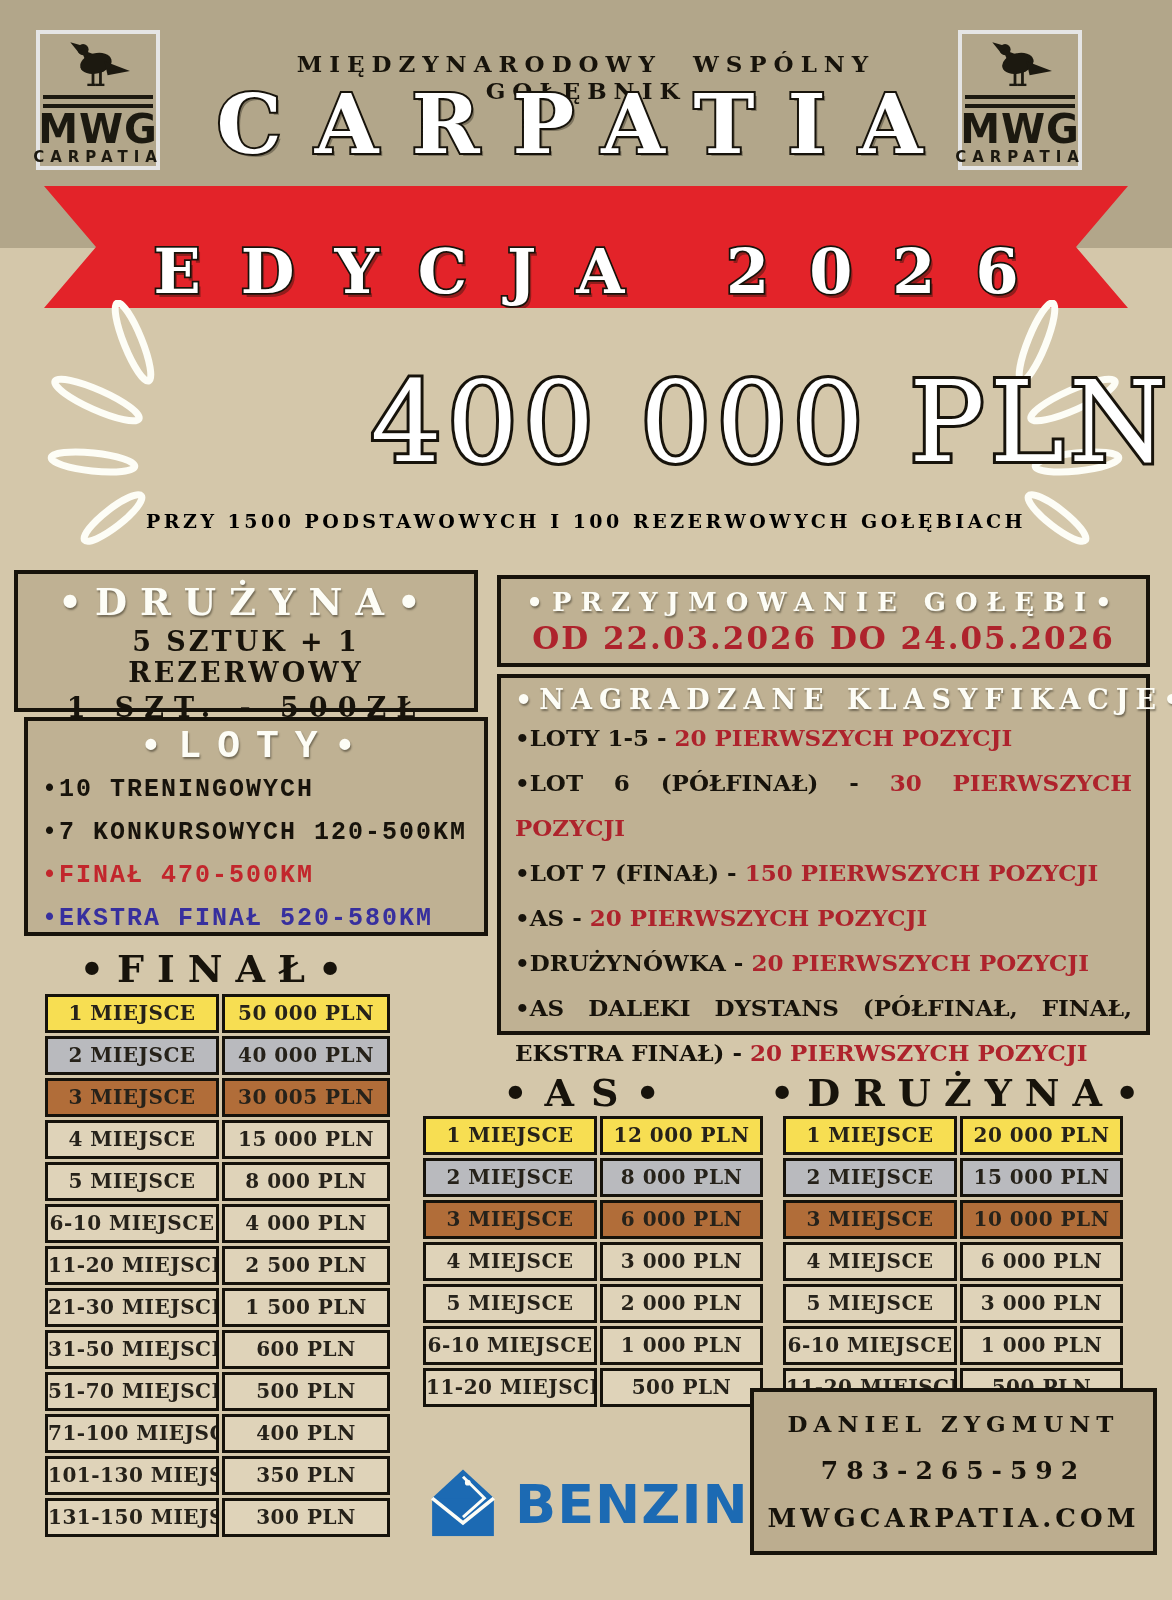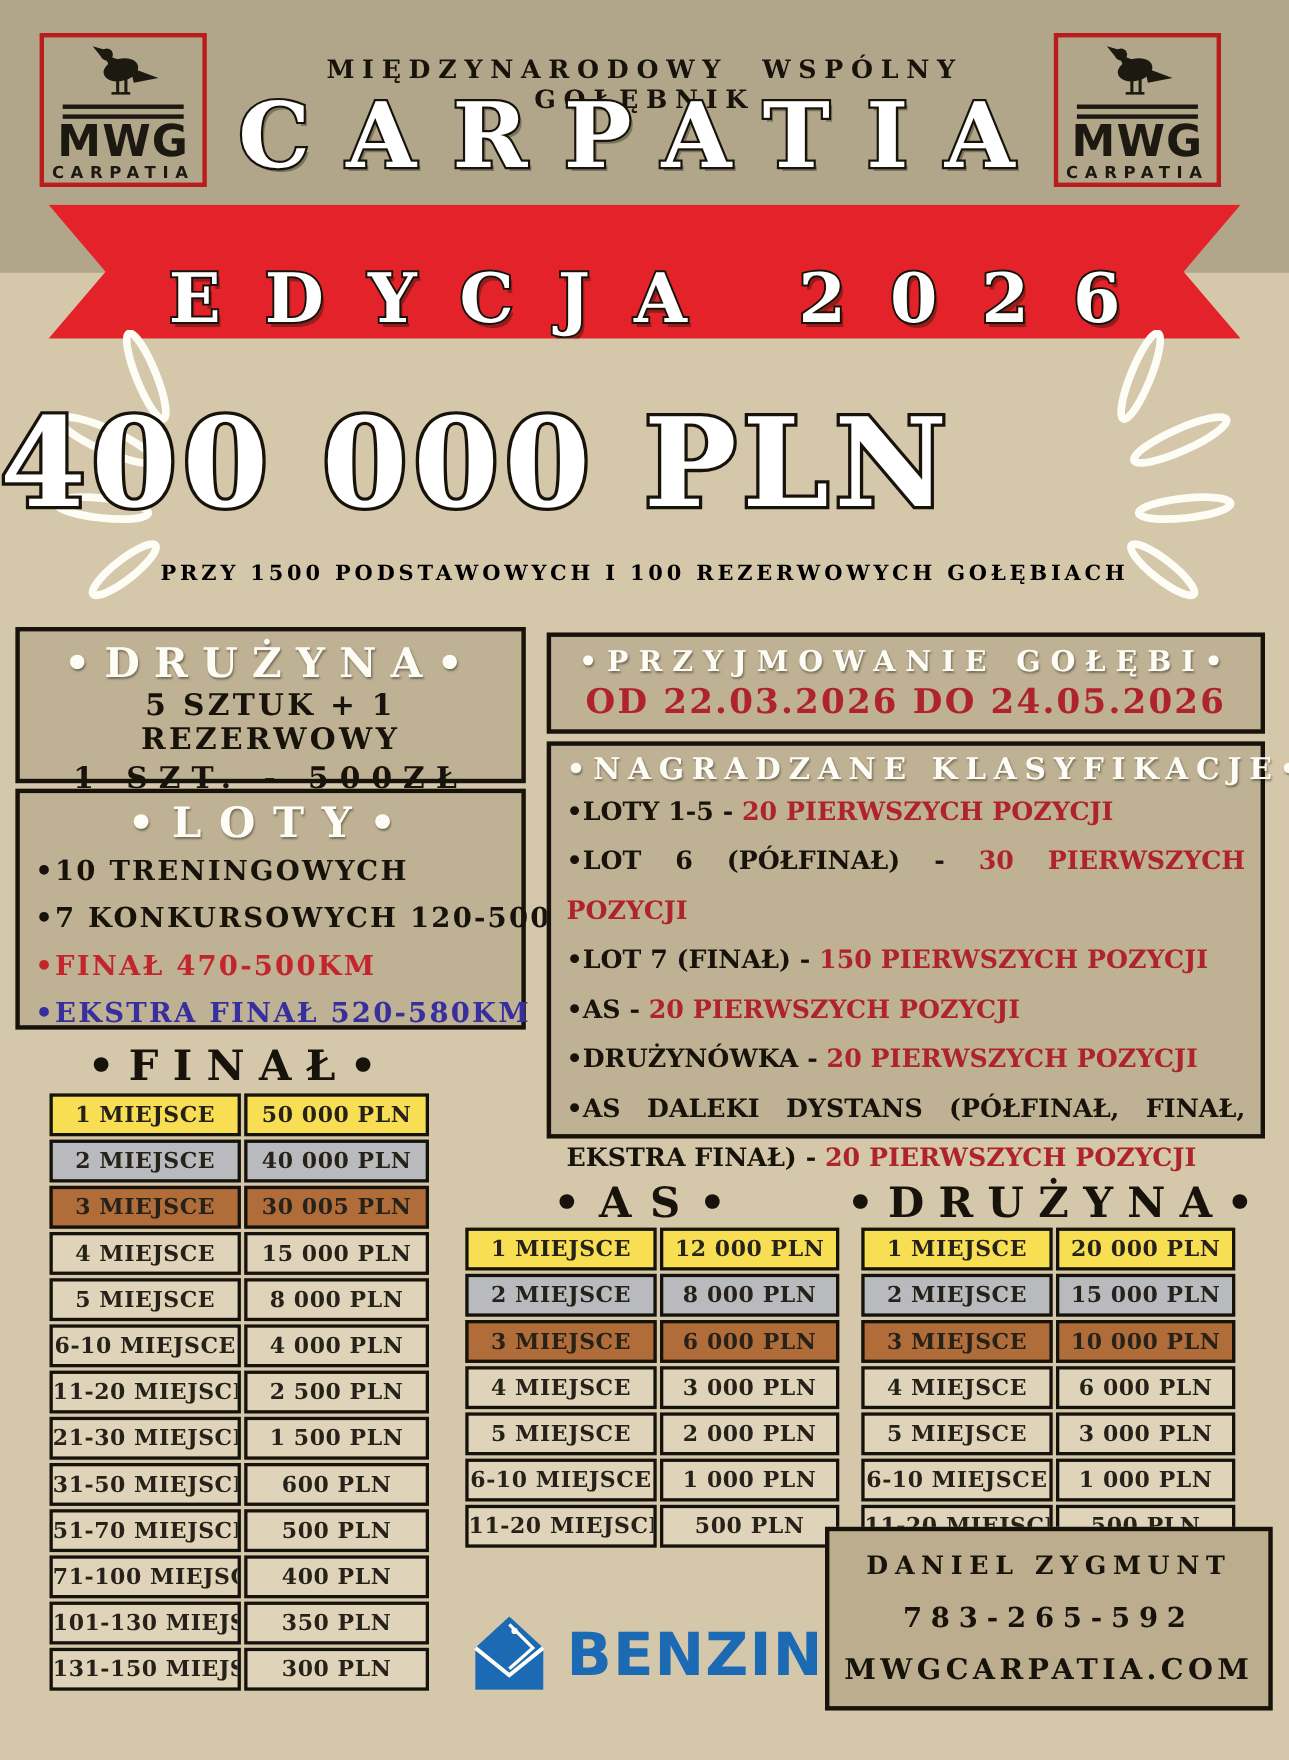--- a/index.html
+++ b/index.html
@@ -7,22 +7,22 @@
     position:relative;
     width:1172px;height:1600px;
     background:#d4c7aa;
     overflow:hidden;
     font-family:"DejaVu Serif","Liberation Serif",serif;
     color:#17130b;
   }
   
   .top-band{position:absolute;left:0;top:0;width:100%;height:248px;background:#b2a68a;}
   .logo-box{
-    position:absolute;top:30px;width:152px;height:140px;
-    border:4px solid #b91c1c;box-sizing:border-box;
+    position:absolute;top:30px;width:124px;height:140px;
+    border:4px solid #e5e5e5;box-sizing:border-box;
     display:flex;flex-direction:column;align-items:center;justify-content:flex-start;
     padding-top:6px;
   }
   .logo-left{left:36px;}
   .logo-right{left:958px;}
   .logo-box svg.pigeon{width:70px;height:52px;display:block;}
   .logo-rule{width:110px;height:4px;background:#1c1910;margin-top:4px;}
   .logo-rule + .logo-rule{margin-top:5px;}
   .logo-mwg{font-family:"DejaVu Sans","Liberation Sans",sans-serif;font-weight:bold;font-size:40px;line-height:42px;letter-spacing:1px;color:#1c1910;}
   .logo-sub{font-family:"DejaVu Sans","Liberation Sans",sans-serif;font-weight:bold;font-size:15px;letter-spacing:6px;color:#1c1910;margin-top:-2px;}
@@ -46,41 +46,41 @@
   }
   .ribbon-text{
     font-weight:bold;font-size:62px;letter-spacing:40px;
     color:#ffffff;-webkit-text-stroke:3.5px #17130b;paint-order:stroke fill;
     text-shadow:3px 4px 0 rgba(23,19,11,.4);
     white-space:nowrap;margin-right:-40px;
   }
   
   .pool-label{position:absolute;left:0;width:100%;top:330px;text-align:center;font-weight:bold;font-size:38px;letter-spacing:17px;color:#17130b;}
   .pool-amount{
-    position:absolute;left:0;width:100%;top:362px;text-align:left;
-    font-weight:bold;font-size:112px;letter-spacing:5px;line-height:120px;
+    position:absolute;left:0;width:100%;top:362px;text-align:right;
+    font-weight:normal;font-size:112px;letter-spacing:5px;line-height:120px;
     color:#ffffff;-webkit-text-stroke:6px #17130b;paint-order:stroke fill;
     white-space:nowrap;
   }
   .pool-note{position:absolute;left:0;width:100%;top:494px;text-align:center;font-weight:bold;font-size:19px;letter-spacing:3.5px;color:#000000;margin-top:16px;}
   .sparkle{position:absolute;top:300px;width:160px;height:260px;}
   .sparkle-right{left:995px;}
   .sparkle-left{left:15px;transform:scaleX(-1);}
   
   .box{position:absolute;border:4px solid #17130b;background:#bfb193;box-sizing:border-box;}
   .box-title{white-space:nowrap;text-align:center;font-weight:bold;color:#fdfdf6;text-shadow:1px 2px 2px rgba(23,19,11,.45);}
   .team-box{left:14px;top:570px;width:464px;height:142px;padding-top:6px;}
   .team-box .box-title{font-size:37px;letter-spacing:13px;}
   .team-line{text-align:center;font-weight:bold;font-size:27px;color:#17130b;}
   .team-line-1{letter-spacing:3px;margin-top:2px;}
   .team-line-2{letter-spacing:10px;margin-top:4px;}
   .intake-box{left:497px;top:575px;width:653px;height:92px;padding-top:8px;}
   .intake-box .box-title{font-size:26px;letter-spacing:9px;}
   .intake-dates{text-align:center;font-weight:bold;font-size:31px;letter-spacing:2px;color:#ae232c;margin-top:3px;}
-  .flights-box{left:14px;top:717px;width:464px;height:219px;padding:4px 0 0 14px;}
+  .flights-box{left:24px;top:717px;width:464px;height:219px;padding:4px 0 0 14px;font-family:Liberation Mono, monospace;}
   .flights-box .box-title{font-size:38px;letter-spacing:16px;margin-left:-14px;}
   .flight-item{font-weight:bold;font-size:25px;letter-spacing:2px;line-height:43px;white-space:nowrap;}
   .klas-box{left:497px;top:674px;width:653px;height:361px;padding:6px 14px 0 14px;}
   .klas-box .box-title{font-size:27px;letter-spacing:7px;}
   .klas-item{font-weight:bold;font-size:23px;line-height:45px;text-align:justify;color:#17130b;}
   .klas-value{color:#ae232c;}
   
   .table-title{position:absolute;text-align:center;font-weight:bold;color:#17130b;white-space:nowrap;}
   .final-title{left:45px;width:345px;top:946px;font-size:38px;letter-spacing:13px;}
   .as-title{left:415px;width:350px;top:1070px;font-size:38px;letter-spacing:17px;}

